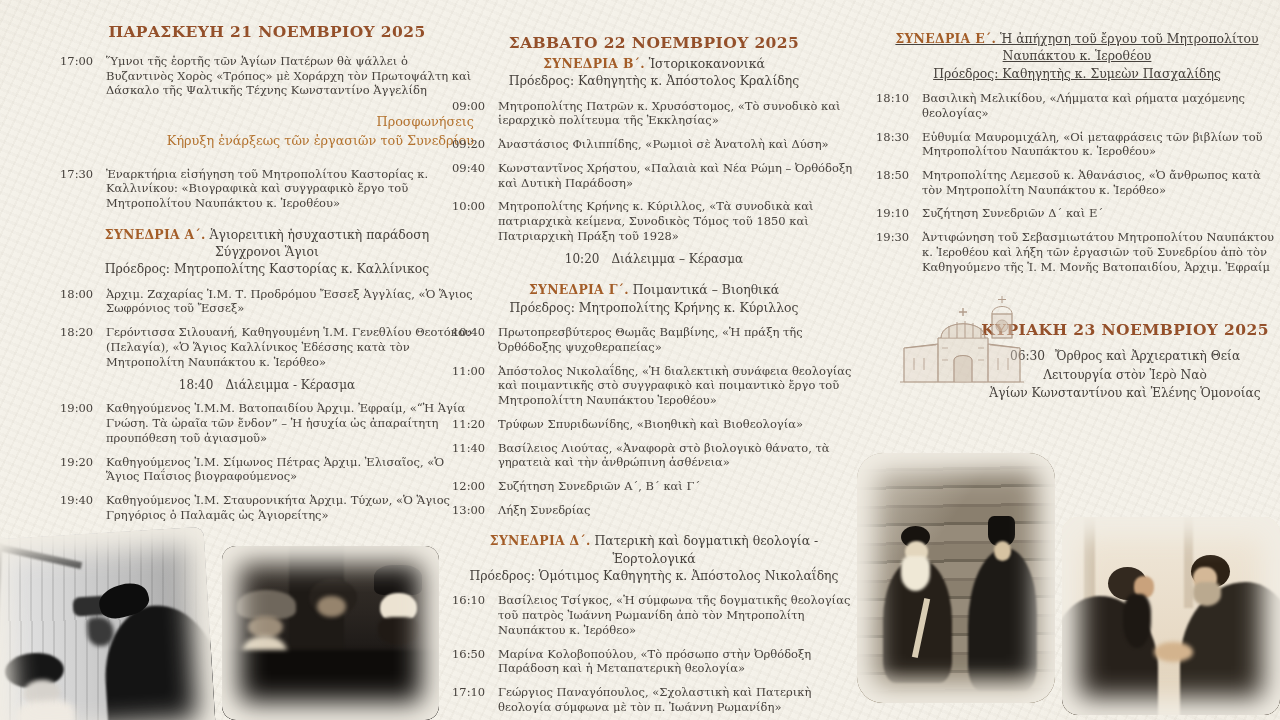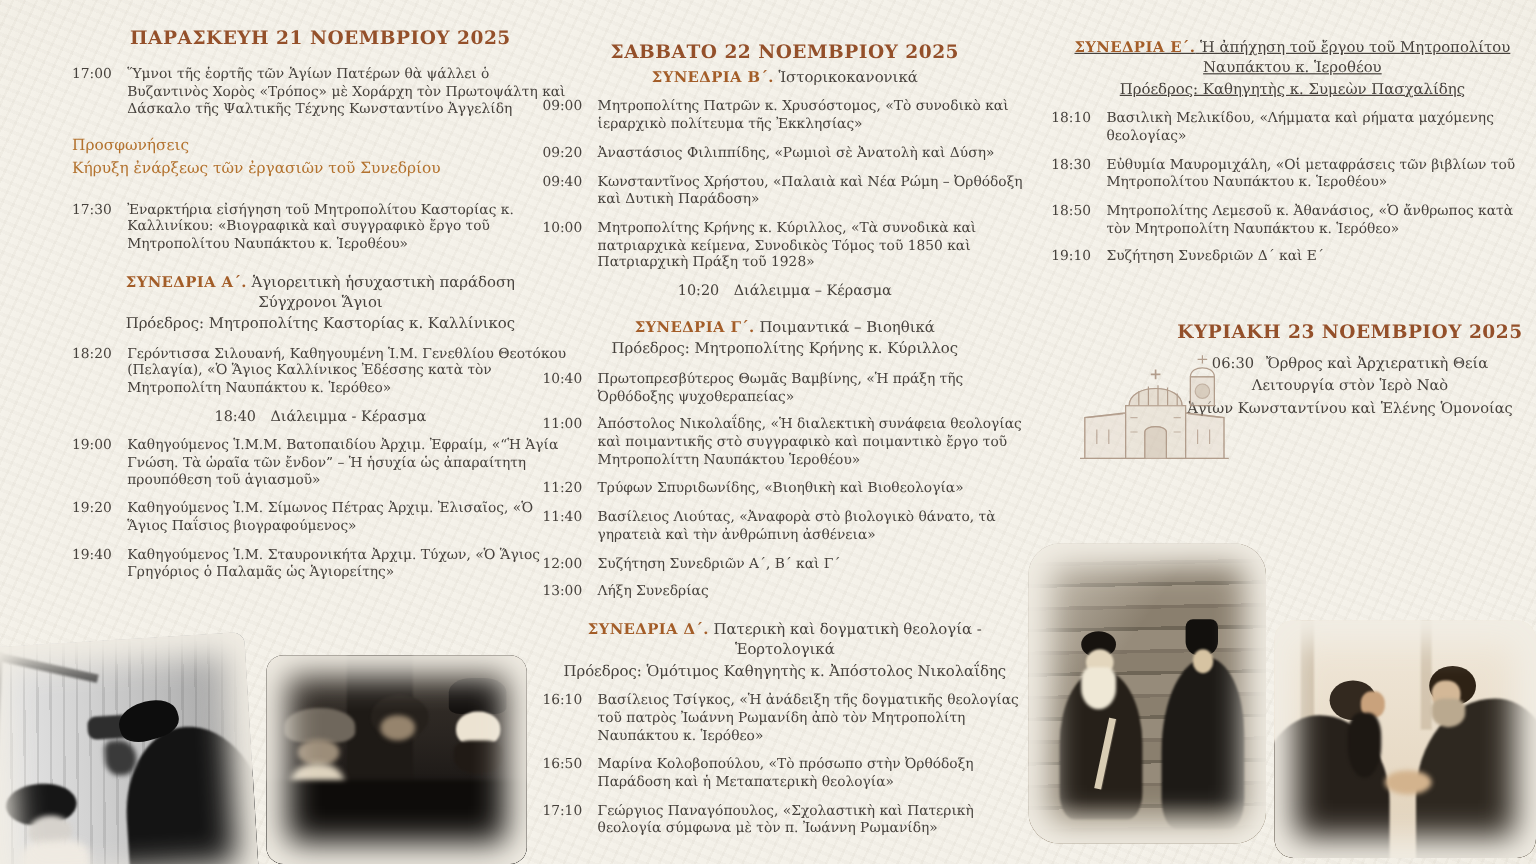--- a/index.html
+++ b/index.html
@@ -25,21 +25,21 @@
   #panel-saturday{left:452px;top:33px;width:404px;}
   #panel-right{left:876px;top:30px;width:402px;height:680px;}
 
   .day-title{
     margin:0;text-align:center;font-size:15.5px;font-weight:bold;
     color:var(--maroon);letter-spacing:.4px;
   }
   .event{display:flex;margin-top:9px;font-size:11.5px;line-height:1.28;}
   .event .time{flex:0 0 36px;margin-right:10px;white-space:nowrap;}
   .event .txt{flex:1;}
-  .accent-block{margin-top:14px;text-align:left;color:var(--orange);font-size:12.8px;line-height:1.5;}
+  .accent-block{margin-top:14px;text-align:right;color:var(--orange);font-size:12.8px;line-height:1.5;}
   .session{margin-top:15px;text-align:center;font-size:12.4px;line-height:1.4;}
   .session .label{color:var(--session);font-weight:bold;letter-spacing:.3px;}
   .break-row{margin-top:9px;text-align:center;font-size:12px;}
   .break-row .time{margin-right:12px;}
   .mt13{margin-top:13px;} .mt16{margin-top:16px;}
 
   .sunday{margin-top:46px;margin-left:96px;text-align:center;}
   .sunday .svc{margin-top:8px;font-size:12.2px;line-height:1.5;}
   .sunday .svc .time{margin-right:10px;}
 
@@ -134,20 +134,24 @@
   <div class="session">
     <div>
       <span class="label">ΣΥΝΕΔΡΙΑ Α´.</span>
       <span>Ἁγιορειτικὴ ἡσυχαστικὴ παράδοση</span>
     </div>
     <div>Σύγχρονοι Ἅγιοι</div>
     <div>Πρόεδρος: Μητροπολίτης Καστορίας κ. Καλλίνικος</div>
   </div>
 
   <div class="event">
+    <span class="time">18:00</span>
+    <span class="txt">Ἀρχιμ. Ζαχαρίας Ἱ.Μ. Τ. Προδρόμου Ἔσσεξ Ἀγγλίας, «Ὁ Ἅγιος Σωφρόνιος τοῦ Ἔσσεξ»</span>
+  </div>
+  <div class="event">
     <span class="time">18:20</span>
     <span class="txt">Γερόντισσα Σιλουανή, Καθηγουμένη Ἱ.Μ. Γενεθλίου Θεοτόκου (Πελαγία), «Ὁ Ἅγιος Καλλίνικος Ἐδέσσης κατὰ τὸν Μητροπολίτη Ναυπάκτου κ. Ἱερόθεο»</span>
   </div>
 
   <div class="break-row">
     <span class="time">18:40</span><span>Διάλειμμα - Κέρασμα</span>
   </div>
 
   <div class="event">
     <span class="time">19:00</span>
@@ -164,20 +168,21 @@
 </section>
 
 <section class="panel" id="panel-saturday">
   <h1 class="day-title">ΣΑΒΒΑΤΟ 22 ΝΟΕΜΒΡΙΟΥ 2025</h1>
 
   <div class="session" style="margin-top:3px;">
     <div>
       <span class="label">ΣΥΝΕΔΡΙΑ Β´.</span>
       <span>Ἱστορικοκανονικά</span>
     </div>
+    <div>Πρόεδρος: Καθηγητὴς κ. Ἀπόστολος Κραλίδης</div>
   </div>
 
   <div class="event">
     <span class="time">09:00</span>
     <span class="txt">Μητροπολίτης Πατρῶν κ. Χρυσόστομος, «Τὸ συνοδικὸ καὶ ἱεραρχικὸ πολίτευμα τῆς Ἐκκλησίας»</span>
   </div>
   <div class="event">
     <span class="time">09:20</span>
     <span class="txt">Ἀναστάσιος Φιλιππίδης, «Ρωμιοὶ σὲ Ἀνατολὴ καὶ Δύση»</span>
   </div>
@@ -230,21 +235,21 @@
   <div class="session">
     <div>
       <span class="label">ΣΥΝΕΔΡΙΑ Δ´.</span>
       <span>Πατερικὴ καὶ δογματικὴ θεολογία - Ἑορτολογικά</span>
     </div>
     <div>Πρόεδρος: Ὁμότιμος Καθηγητὴς κ. Ἀπόστολος Νικολαΐδης</div>
   </div>
 
   <div class="event">
     <span class="time">16:10</span>
-    <span class="txt">Βασίλειος Τσίγκος, «Ἡ ἀνάδειξη τῆς δογματικῆς θεολογίας τοῦ πατρὸς Ἰωάννη Ρωμανίδη ἀπὸ τὸν Μητροπολίτη Ναυπάκτου κ. Ἱερόθεο»</span>
+    <span class="txt">Βασίλειος Τσίγκος, «Ἡ σύμφωνα τῆς δογματικῆς θεολογίας τοῦ πατρὸς Ἰωάννη Ρωμανίδη ἀπὸ τὸν Μητροπολίτη Ναυπάκτου κ. Ἱερόθεο»</span>
   </div>
   <div class="event">
     <span class="time">16:50</span>
     <span class="txt">Μαρίνα Κολοβοπούλου, «Τὸ πρόσωπο στὴν Ὀρθόδοξη Παράδοση καὶ ἡ Μεταπατερικὴ θεολογία»</span>
   </div>
   <div class="event">
     <span class="time">17:10</span>
     <span class="txt">Γεώργιος Παναγόπουλος, «Σχολαστικὴ καὶ Πατερικὴ θεολογία σύμφωνα μὲ τὸν π. Ἰωάννη Ρωμανίδη»</span>
   </div>
 
@@ -268,20 +273,24 @@
     <span class="time">18:30</span>
     <span class="txt">Εὐθυμία Μαυρομιχάλη, «Οἱ μεταφράσεις τῶν βιβλίων τοῦ Μητροπολίτου Ναυπάκτου κ. Ἱεροθέου»</span>
   </div>
   <div class="event">
     <span class="time">18:50</span>
     <span class="txt">Μητροπολίτης Λεμεσοῦ κ. Ἀθανάσιος, «Ὁ ἄνθρωπος κατὰ τὸν Μητροπολίτη Ναυπάκτου κ. Ἱερόθεο»</span>
   </div>
   <div class="event">
     <span class="time">19:10</span>
     <span class="txt">Συζήτηση Συνεδριῶν Δ´ καὶ Ε´</span>
+  </div>
+  <div class="event">
+    <span class="time">19:30</span>
+    <span class="txt">Ἀντιφώνηση τοῦ Σεβασμιωτάτου Μητροπολίτου Ναυπάκτου κ. Ἱεροθέου καὶ λήξη τῶν ἐργασιῶν τοῦ Συνεδρίου ἀπὸ τὸν Καθηγούμενο τῆς Ἱ. Μ. Μονῆς Βατοπαιδίου, Ἀρχιμ. Ἐφραίμ</span>
   </div>
 
   <svg class="church-sketch" viewBox="0 0 150 104" fill="none" stroke="#a78f7c" stroke-width="1">
     <path d="M18 96 L18 62 L52 58 L52 96 Z" fill="#e3d8cb" opacity=".5"></path>
     <path d="M52 96 L52 52 L102 52 L102 96 Z" fill="#ded2c3" opacity=".45"></path>
     <path d="M102 96 L102 58 L134 62 L134 96 Z" fill="#e3d8cb" opacity=".5"></path>
     <path d="M18 96 L18 62 L52 58 M52 96 L52 52 L102 52 L102 96 M102 58 L134 62 L134 96 M14 96 L138 96"></path>
     <path d="M55 52 C55 33 99 33 99 52" fill="#d9cbbb" opacity=".6"></path>
     <path d="M55 52 C55 33 99 33 99 52"></path>
     <path d="M63 52 L63 40 M71 52 L71 36 M79 52 L79 35 M87 52 L87 37 M95 52 L95 42"></path>

